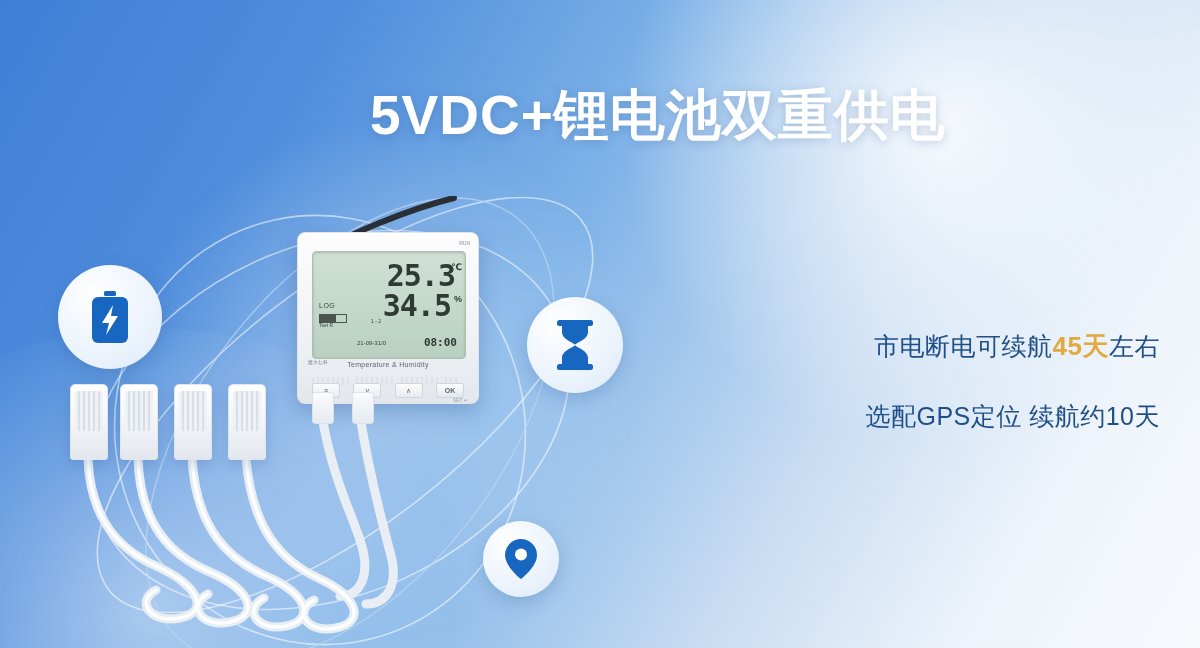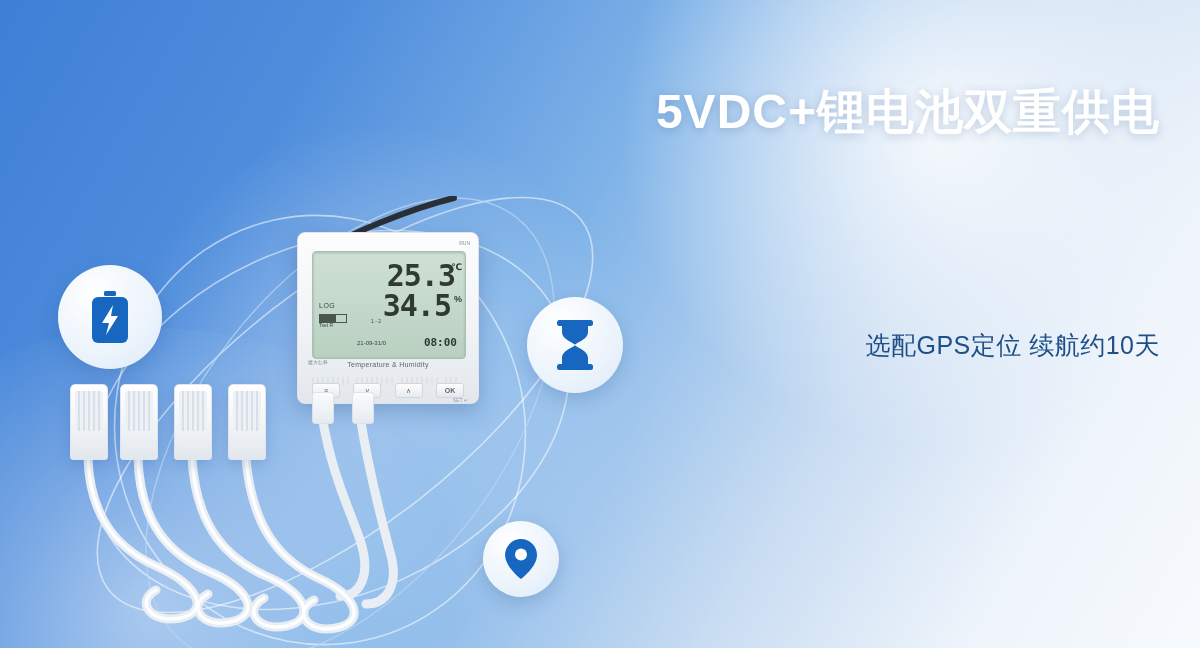--- a/index.html
+++ b/index.html
@@ -25,22 +25,22 @@
   .glow-c{
     position:absolute;left:120px;top:120px;width:520px;height:520px;border-radius:50%;
     background:radial-gradient(circle at 50% 50%,rgba(255,255,255,.35),rgba(255,255,255,0) 70%);
     pointer-events:none;
   }
   .orbits{position:absolute;left:0;top:0;width:1200px;height:648px;pointer-events:none;}
 
   
   .headline{
     position:absolute;left:370px;top:85px;width:790px;
-    font-size:48px;font-weight:bold;color:#ffffff;letter-spacing:1px;
-    text-align:right;line-height:1.12;white-space:nowrap;
+    font-size:55px;font-weight:bold;color:#ffffff;letter-spacing:1px;
+    line-height:1.12;white-space:nowrap;
     text-shadow:0 2px 10px rgba(40,80,140,.25);
   }
   .subhead{
     position:absolute;left:470px;top:185px;width:690px;
     font-size:37px;font-weight:bold;color:#f5d79a;letter-spacing:3px;
     text-align:right;line-height:1.2;white-space:nowrap;
   }
   .bullets{
     position:absolute;right:40px;top:330px;width:640px;text-align:right;
   }
@@ -153,20 +153,23 @@
       <ellipse cx="320" cy="430" rx="205" ry="215" transform="rotate(-12 320 430)"></ellipse>
     </g>
     <g fill="none" stroke="#bcd6f0" stroke-opacity="0.75" stroke-width="1.4">
       <ellipse cx="350" cy="430" rx="270" ry="150" transform="rotate(-52 350 430)"></ellipse>
     </g>
   </svg>
 
   <div class="headline">5VDC+锂电池双重供电</div>
 
   <div class="bullets">
+    <div class="bullet">
+      <span>市电断电可续航</span><b>45天</b><span>左右</span>
+    </div>
     <div class="bullet">
       <span>选配GPS定位 续航约10天</span>
     </div>
   </div>
 
   <div class="badge badge-battery">
     <svg width="52" height="56" viewBox="0 0 52 56">
       <rect x="20" y="2" width="12" height="5" rx="1.5" fill="#1767c0"></rect>
       <rect x="8" y="8" width="36" height="46" rx="6" fill="#1767c0"></rect>
       <path d="M29 16 L18 34 h7 l-3 12 12 -19 h-7 z" fill="#ffffff"></path>

